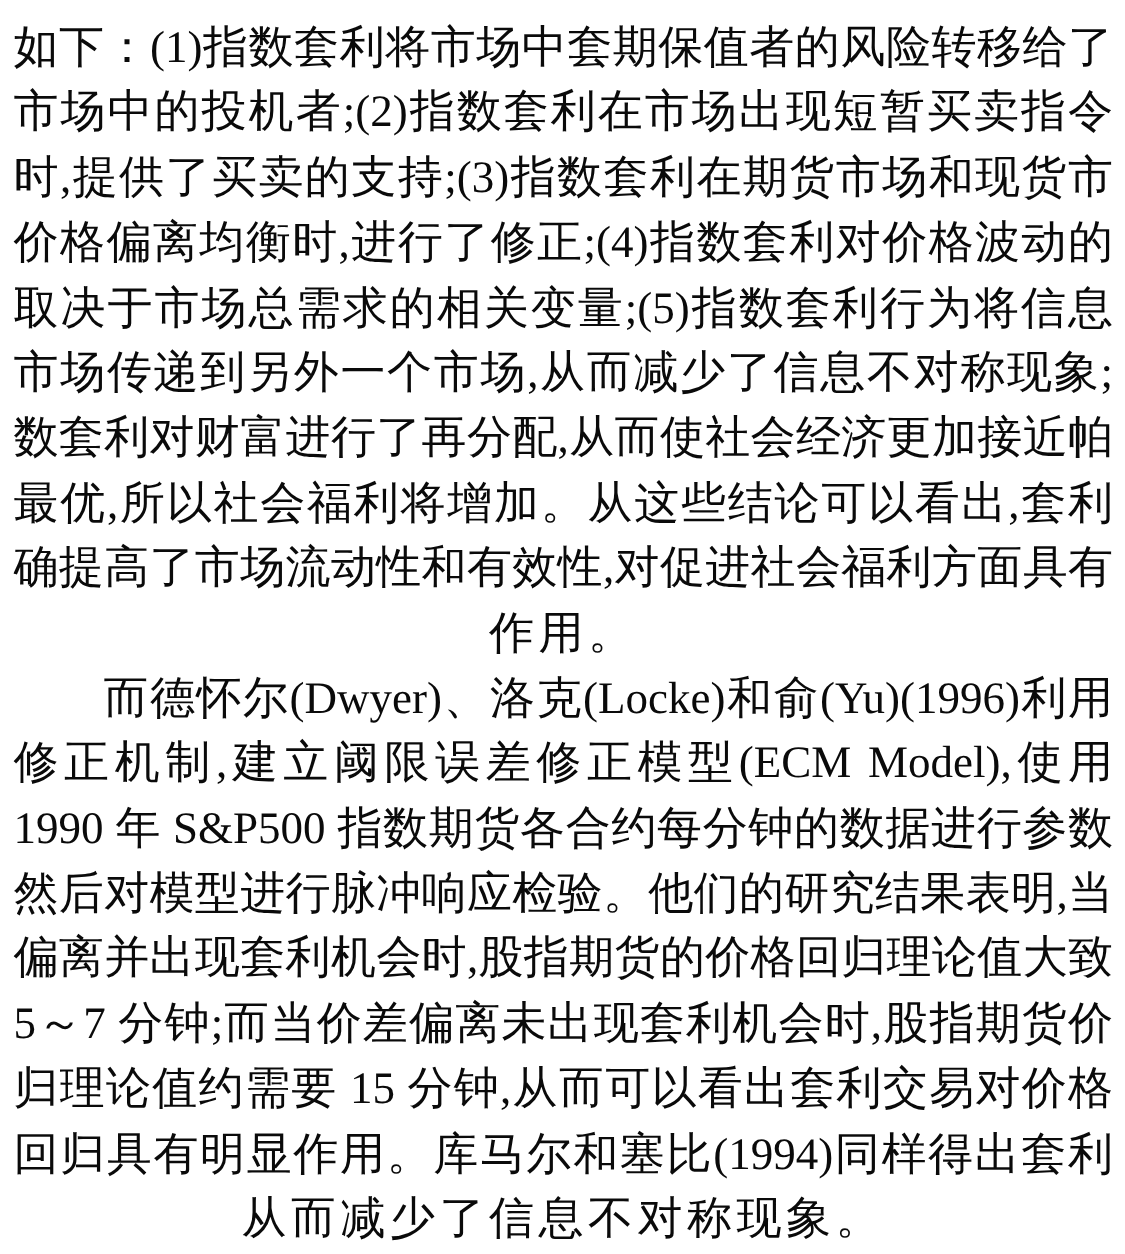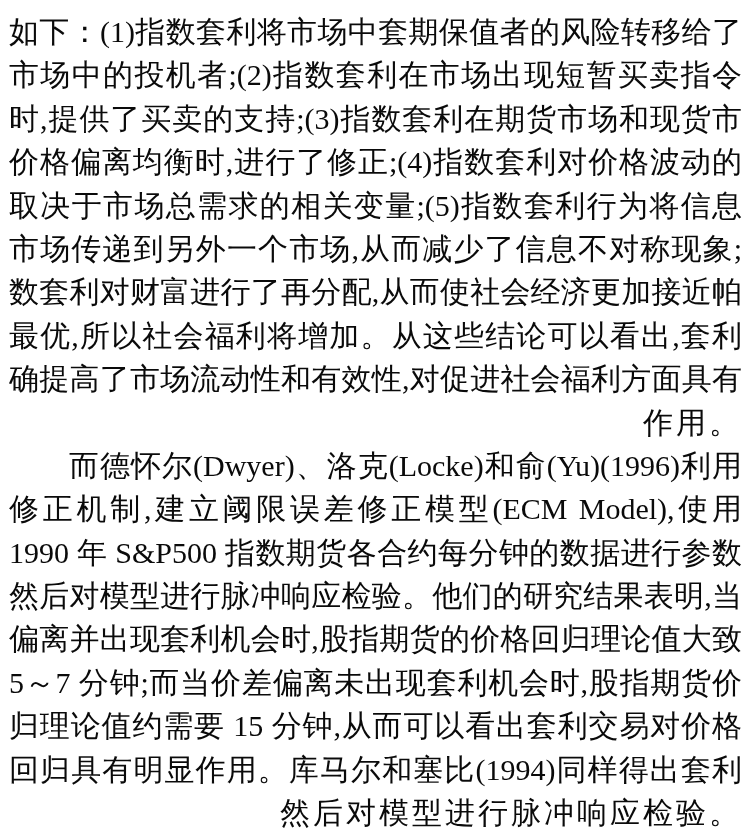--- a/index.html
+++ b/index.html
@@ -31,21 +31,21 @@
     overflow: hidden;
   }
   
   .line.j {
     text-align: justify;
     text-align-last: justify;
     text-justify: inter-character;
   }
   
   .line.plain {
-    text-align: right;
+    text-align: center;
     letter-spacing: 3px;
   }
   
   .line.indent {
     text-indent: 2em;
   }
 </style>
 </head>
 <body>
 
@@ -66,16 +66,16 @@
 
   <div class="para">
     <div class="line j indent">而德怀尔(Dwyer)、洛克(Locke)和俞(Yu)(1996)利用误差</div>
     <div class="line j">修正机制,建立阈限误差修正模型(ECM Model),使用 1982～</div>
     <div class="line j">1990 年 S&amp;P500 指数期货各合约每分钟的数据进行参数估计,</div>
     <div class="line j">然后对模型进行脉冲响应检验。他们的研究结果表明,当价差</div>
     <div class="line j">偏离并出现套利机会时,股指期货的价格回归理论值大致需要</div>
     <div class="line j">5～7 分钟;而当价差偏离未出现套利机会时,股指期货价格回</div>
     <div class="line j">归理论值约需要 15 分钟,从而可以看出套利交易对价格偏差的</div>
     <div class="line j">回归具有明显作用。库马尔和塞比(1994)同样得出套利交易降</div>
-    <div class="line plain">然后对模型进行脉冲响应检验。</div>
+    <div class="line plain">从而减少了信息不对称现象。</div>
   </div>
 
 </div>
 
 </body></html>

